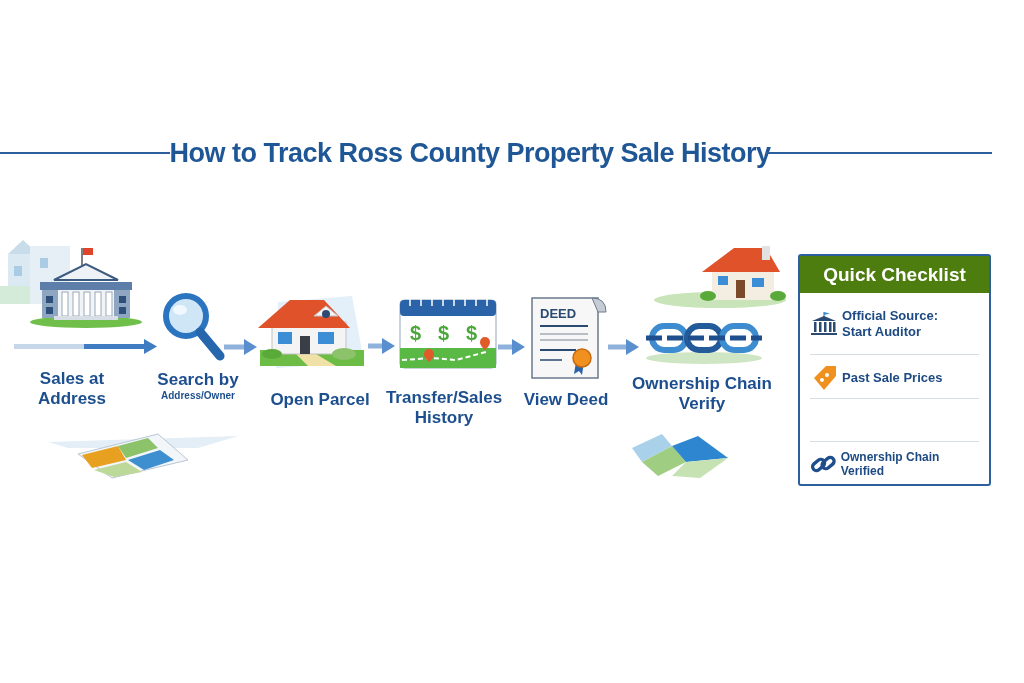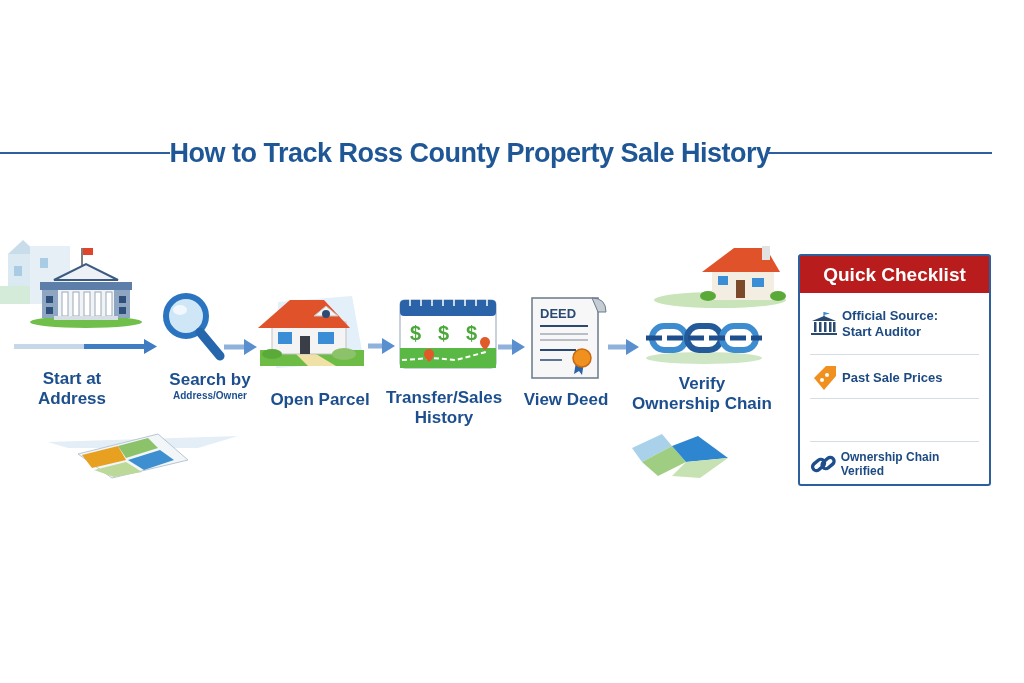--- a/index.html
+++ b/index.html
@@ -6,21 +6,21 @@
   html, body { width: 1024px; height: 683px; background: #ffffff; overflow: hidden; }
   body { position: relative; font-family: "Liberation Sans", "DejaVu Sans", sans-serif; color: #1f4e8c; }
   .abs { position: absolute; }
   .title-line { position: absolute; top: 152px; height: 2px; background: #2b5f9e; }
   .title { position: absolute; top: 138px; left: 0; width: 940px; text-align: center; font-size: 27px; font-weight: bold; color: #1f5796; letter-spacing: -0.5px; }
   .label { position: absolute; text-align: center; color: #1d4f8e; font-weight: bold; line-height: 1.15; }
   .lbl-lg { font-size: 17px; }
   .lbl-sm { font-size: 10px; }
   .arrow { position: absolute; }
   .checklist { position: absolute; left: 798px; top: 254px; width: 193px; height: 232px; border: 2px solid #2b5f9e; border-radius: 3px; background: #fff; }
-  .checklist-head { height: 37px; background: #b91c1c; color: #fff; font-size: 19px; font-weight: bold; text-align: center; line-height: 37px; }
+  .checklist-head { height: 37px; background: #4d7c0f; color: #fff; font-size: 19px; font-weight: bold; text-align: center; line-height: 37px; }
   .ck-item { position: absolute; left: 10px; right: 10px; display: flex; align-items: center; gap: 4px; color: #1d4a82; font-weight: bold; font-size: 13px; line-height: 1.2; }
   .ck-div { position: absolute; left: 10px; right: 10px; height: 1px; background: #d6dde6; }
 </style>
 </head>
 <body>
 
 <div class="title-line" style="left:0; width:170px;"></div>
 <div class="title">How to Track Ross County Property Sale History</div>
 <div class="title-line" style="left:766px; width:226px;"></div>
 
@@ -50,42 +50,42 @@
   <rect x="91" y="52" width="7" height="7" fill="#2e4f7a"></rect>
   <rect x="91" y="63" width="7" height="7" fill="#2e4f7a"></rect>
   <rect x="26" y="72" width="64" height="4" fill="#d8dee5"></rect>
 </svg>
 <svg class="arrow" style="left:14px;top:338px" width="144" height="18" viewBox="0 0 144 18">
   <rect x="0" y="6" width="70" height="5" fill="#c7d7ea"></rect>
   <rect x="70" y="6" width="62" height="5" fill="#3f7cc2"></rect>
   <polygon points="130,1 143,8.5 130,16" fill="#3f7cc2"></polygon>
 </svg>
 <div class="label lbl-lg" style="left:22px;top:369px;width:100px;">
-  <div>Start at</div>
+  <div>Sales at</div>
   <div>Address</div>
 </div>
 <svg class="abs" style="left:48px;top:430px" width="190" height="50" viewBox="0 0 190 50">
   <polygon points="0,12 190,6 150,18 20,18" fill="#e4eef7"></polygon>
   <polygon points="30,24 110,4 140,30 64,48" fill="#f3f6f9" stroke="#b8c6d4"></polygon>
   <polygon points="34,25 70,16 78,30 44,38" fill="#e8a020"></polygon>
   <polygon points="70,16 100,8 110,18 78,28" fill="#8cc26a"></polygon>
   <polygon points="80,30 112,20 126,30 96,40" fill="#3d8fd0"></polygon>
   <polygon points="46,40 78,32 94,42 66,47" fill="#bcd99a"></polygon>
 </svg>
 
 <svg class="abs" style="left:160px;top:290px" width="66" height="72" viewBox="0 0 66 72">
   <circle cx="26" cy="26" r="20" fill="#cfe6f7" stroke="#2b74c0" stroke-width="6"></circle>
   <ellipse cx="20" cy="20" rx="7" ry="5" fill="#fff" opacity="0.7"></ellipse>
   <line x1="40" y1="42" x2="60" y2="66" stroke="#2566ad" stroke-width="9" stroke-linecap="round"></line>
 </svg>
 <svg class="arrow" style="left:224px;top:339px" width="34" height="16" viewBox="0 0 34 16">
   <rect x="0" y="5.5" width="22" height="5" fill="#8fb2dc"></rect>
   <polygon points="20,0 33,8 20,16" fill="#5a8fcf"></polygon>
 </svg>
-<div class="label" style="left:140px;top:370px;width:140px;">
+<div class="label" style="left:128px;top:370px;width:140px;">
   <div class="lbl-lg">Search by</div>
   <div class="lbl-sm" style="font-weight:bold">Address/Owner</div>
 </div>
 
 <svg class="abs" style="left:256px;top:292px" width="112" height="82" viewBox="0 0 112 82">
   <polygon points="22,10 96,4 108,70 20,76" fill="#e3eff9"></polygon>
   <rect x="4" y="58" width="104" height="16" fill="#6cbc45"></rect>
   <polygon points="40,62 60,62 80,74 52,74" fill="#f0e2a6"></polygon>
   <rect x="16" y="30" width="74" height="32" fill="#f4f4f4" stroke="#c2c2c2"></rect>
   <polygon points="2,36 34,8 68,8 94,36" fill="#e0522a"></polygon>
@@ -163,22 +163,22 @@
   <ellipse cx="128" cy="52" rx="8" ry="5" fill="#5aaa3a"></ellipse>
 </svg>
 <svg class="abs" style="left:644px;top:318px" width="120" height="46" viewBox="0 0 120 46">
   <ellipse cx="60" cy="40" rx="58" ry="6" fill="#cfe6c5"></ellipse>
   <rect x="8" y="8" width="34" height="24" rx="12" fill="none" stroke="#3c8ccf" stroke-width="6"></rect>
   <rect x="43" y="8" width="34" height="24" rx="12" fill="none" stroke="#235a9a" stroke-width="6"></rect>
   <rect x="78" y="8" width="34" height="24" rx="12" fill="none" stroke="#3c8ccf" stroke-width="6"></rect>
   <line x1="2" y1="20" x2="118" y2="20" stroke="#1f4e8c" stroke-width="5" stroke-dasharray="16,5"></line>
 </svg>
 <div class="label lbl-lg" style="left:626px;top:374px;width:152px;">
+  <div>Ownership Chain</div>
   <div>Verify</div>
-  <div>Ownership Chain</div>
 </div>
 <svg class="abs" style="left:628px;top:428px" width="104" height="52" viewBox="0 0 104 52">
   <polygon points="4,20 34,6 44,18 14,34" fill="#a9d1ea"></polygon>
   <polygon points="14,34 44,18 58,34 30,48" fill="#9fcd82"></polygon>
   <polygon points="44,18 70,8 100,30 58,34" fill="#2f86d0"></polygon>
   <polygon points="58,34 100,30 72,50 44,48" fill="#c6e2b2"></polygon>
 </svg>
 
 <div class="checklist">
   <div class="checklist-head">Quick Checklist</div>

